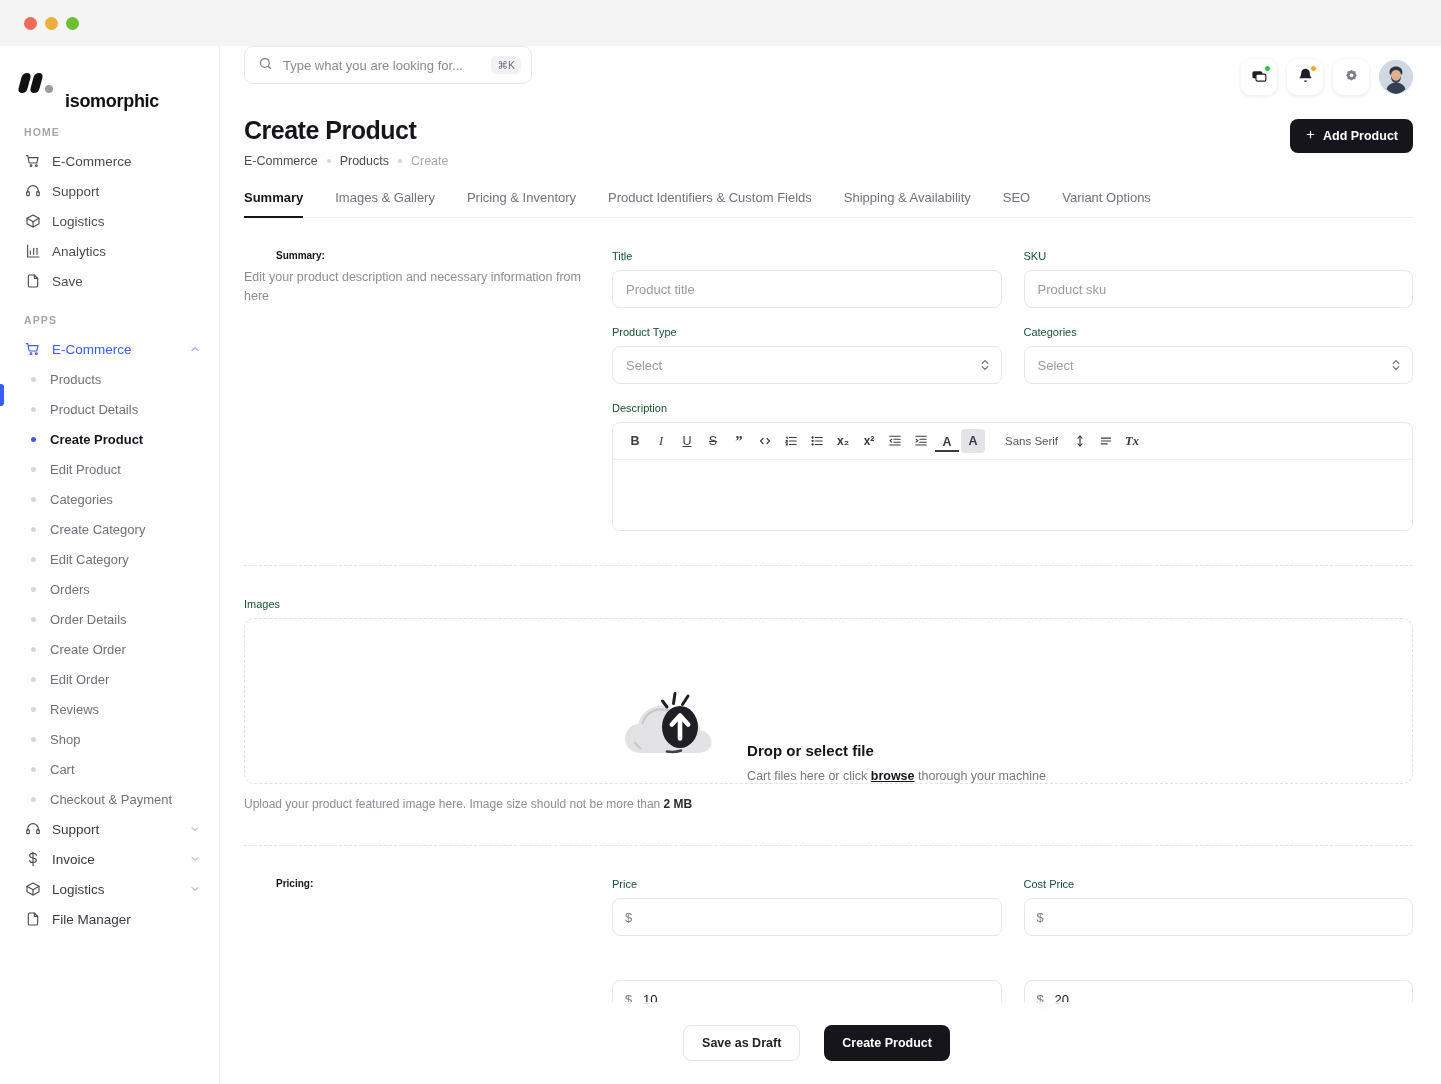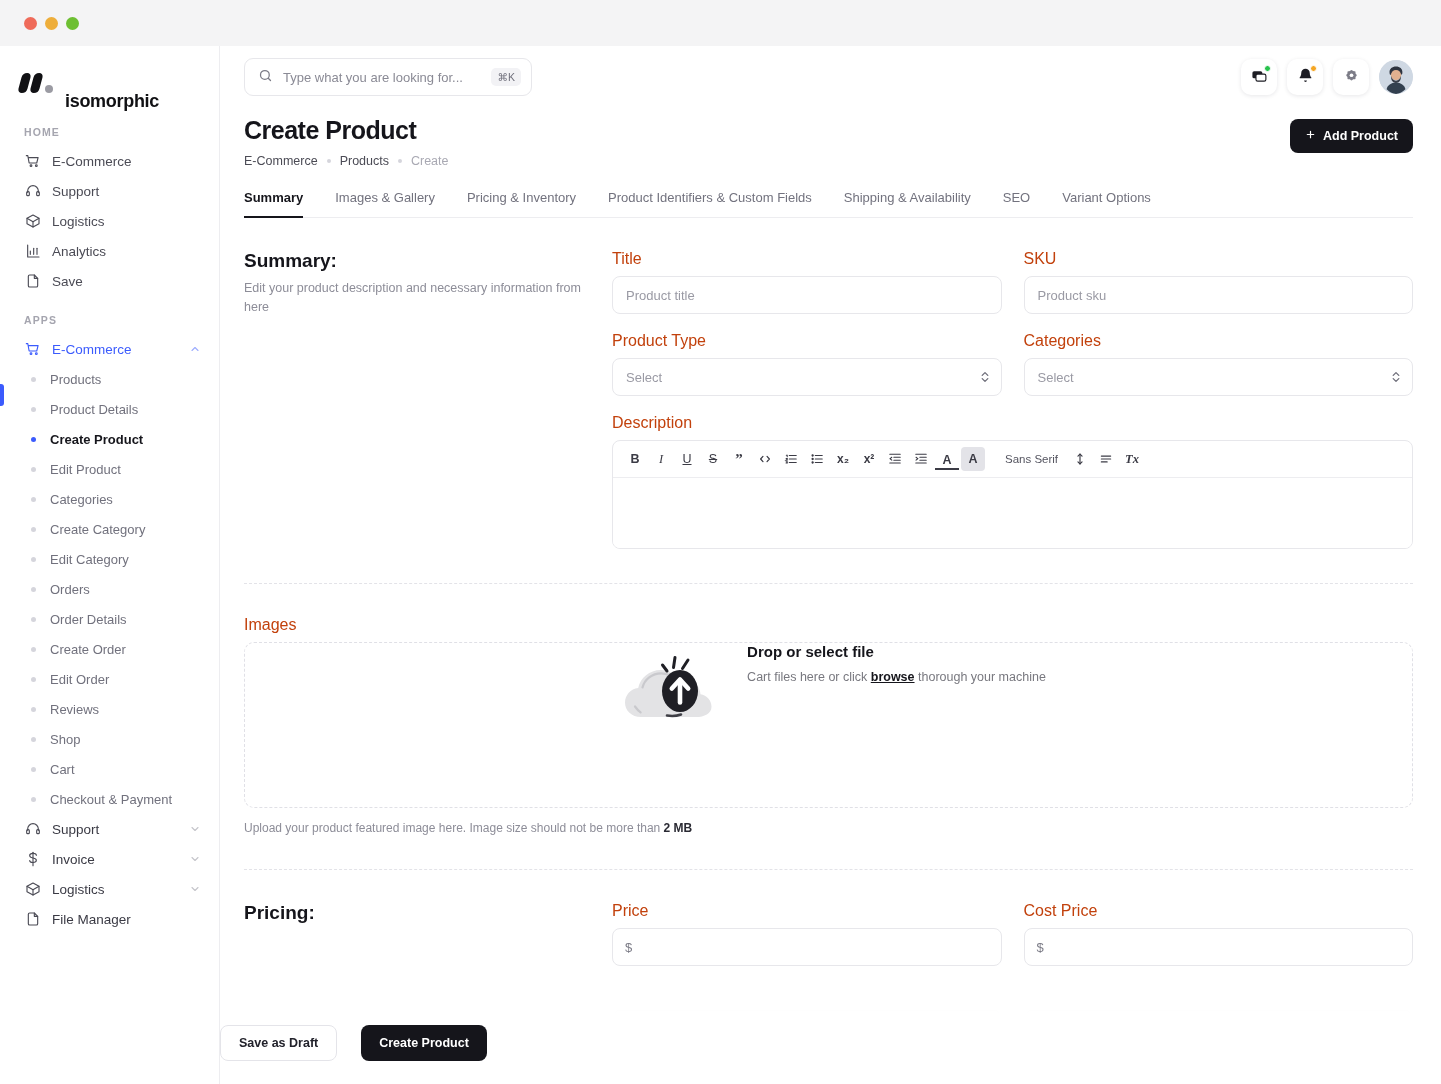--- a/index.html
+++ b/index.html
@@ -102,21 +102,21 @@
     background: linear-gradient(to bottom, rgba(255,255,255,0), #ffffff 70%);
     pointer-events: none;
   }
 
   
   .main {
     flex: 1; min-width: 0; position: relative; background: #fff;
     overflow: hidden;
   }
   .topbar {
-    height: 62px; display: flex; align-items: center;
+    height: 62px; display: flex; 
     padding: 0 28px 0 24px; gap: 16px;
   }
   .search-box {
     width: 288px; height: 38px; border: 1px solid #e7e7eb; border-radius: 9px;
     display: flex; align-items: center; gap: 10px; padding: 0 10px 0 13px;
     background: #fff; cursor: text;
   }
   .search-box svg { width: 15px; height: 15px; flex: 0 0 15px; }
   .search-placeholder { flex: 1; font-size: 13px; color: #8a8a95; }
   .kbd {
@@ -171,26 +171,26 @@
   }
   .tab.active { color: #15151b; font-weight: 600; border-bottom-color: #15151b; }
 
   .content { padding: 0 28px 0 24px; }
   .form-section {
     display: flex; padding: 32px 0 34px 0;
     border-bottom: 1px dashed #e3e3e8;
   }
   .form-section:last-child { border-bottom: none; }
   .sec-left { width: 368px; flex: 0 0 368px; padding-right: 24px; }
-  .sec-title { font-size: 19px; font-weight: 700; color: #15151b; margin-bottom: 7px; }
+  .sec-title { font-size: 10px; font-weight: 700; color: #15151b; margin-bottom: 7px; margin-left: 32px; }
   .sec-desc { font-size: 12.5px; color: #8d8d98; line-height: 1.5; }
   .sec-right { flex: 1; min-width: 0; }
 
   .grid2 { display: grid; grid-template-columns: 1fr 1fr; gap: 18px 22px; }
-  .field-label { font-size: 16px; color: #c2410c; margin-bottom: 8px; display:block; }
+  .field-label { font-size: 11px; color: #14532d; margin-bottom: 8px; display:block; }
   .input, .select {
     width: 100%; height: 38px; border: 1px solid #e7e7eb; border-radius: 8px;
     background: #fff; font-size: 13px; color: #15151b;
     padding: 0 13px; outline: none;
     font-family: "Liberation Sans", sans-serif;
   }
   .input::placeholder { color: #9a9aa4; }
   .select-wrap { position: relative; }
   .select-face {
     width: 100%; height: 38px; border: 1px solid #e7e7eb; border-radius: 8px;
@@ -221,21 +221,21 @@
   .tb-btn svg { width: 14px; height: 14px; display: block; }
   .tb-font {
     font-family: "Liberation Sans", sans-serif; font-size: 11.5px;
     color: #555560; padding: 0 8px; margin-left: 10px; white-space: nowrap;
   }
   .editor-body { height: 70px; background: #fff; }
 
   
   .dropzone {
     border: 1px dashed #e0e0e6; border-radius: 10px;
-    height: 166px; display: flex; align-items: flex-start; justify-content: center;
+    height: 166px; display: flex; align-items: flex-end; justify-content: center;
     gap: 14px; background: #fff; cursor: pointer;
   }
   .dz-text-title { font-size: 15px; font-weight: 700; color: #15151b; margin-bottom: 10px; }
   .dz-text-sub { font-size: 12.5px; color: #78787f; }
   .dz-text-sub b { color: #15151b; text-decoration: underline; font-weight: 700; cursor: pointer; }
   .upload-note { margin-top: 13px; font-size: 12px; color: #8d8d98; }
   .upload-note b { color: #2a2a33; font-weight: 700; }
 
   
   .price-row { display: grid; grid-template-columns: 1fr 1fr; gap: 18px 22px; }
@@ -246,21 +246,21 @@
   }
   .money-wrap .input { padding-left: 30px; }
 
   
   .sticky-footer {
     position: absolute; left: 0; right: 0; bottom: 0;
     height: 82px;
     background: rgba(255,255,255,0.72);
     backdrop-filter: blur(9px);
     -webkit-backdrop-filter: blur(9px);
-    display: flex; align-items: center; justify-content: flex-start;
+    display: flex; align-items: center; justify-content: center;
     gap: 24px; padding: 0 28px 0 0;
   }
   .btn-ghost {
     height: 36px; padding: 0 18px; border-radius: 8px;
     border: 1px solid #e4e4e9; background: #fff;
     font-size: 12.5px; font-weight: 600; color: #22222b; cursor: pointer;
     font-family: "Liberation Sans", sans-serif;
   }
   .btn-dark {
     height: 36px; padding: 0 18px; border-radius: 8px;

